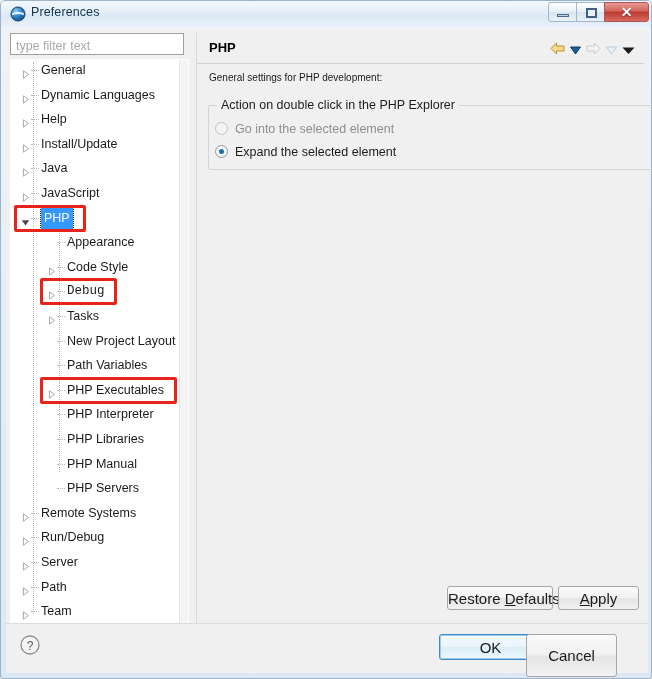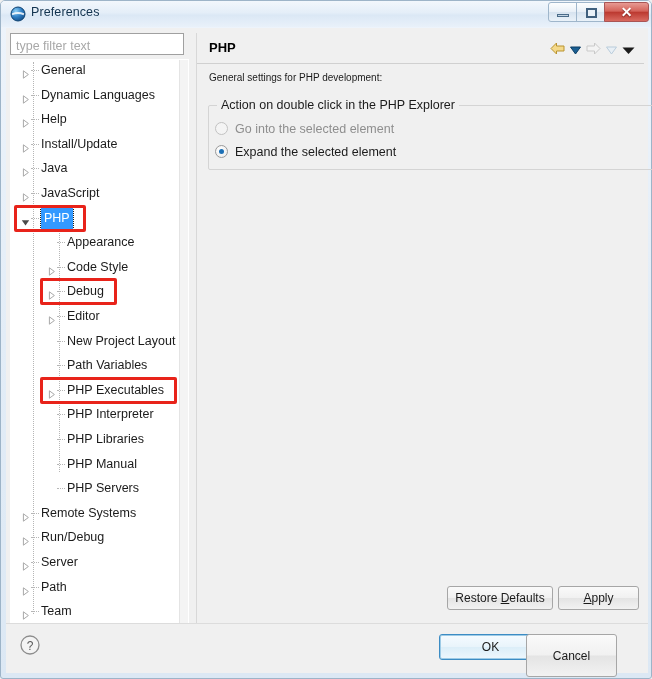--- a/index.html
+++ b/index.html
@@ -278,21 +278,21 @@
     background: #1b6fb5;
   }
 
   
   .btn {
     position: absolute;
     box-sizing: border-box;
     border: 1px solid #a6a6a6;
     border-radius: 3px;
     background: linear-gradient(to bottom, #fafafa 0%, #f1f1f1 48%, #e4e4e4 52%, #f2f2f2 100%);
-    font-size: 12px;
+    font-size: 15px;
     font-family: "Liberation Sans", sans-serif;
     color: #1b1b1b;
     text-align: center;
     cursor: default;
     padding: 0;
     white-space: nowrap;
   }
   .btn.focus {
     border: 1px solid #3c8cc4;
     box-shadow: 0 0 0 1px #9ecbe6 inset;
@@ -421,28 +421,28 @@
                   <path d="M2.4 0.8 L7.4 4.5 L2.4 8.2 Z" fill="none" stroke="#a8a8a8" stroke-width="1"></path>
                 </svg></span>
               <span class="dots" style="left: 46px; width: 8px;"></span>
               <span class="label" style="left: 56px;">Code Style</span>
             </div>
             <div class="tree-row" style="top: 221.4px;">
               <span class="arrow-c" style="left: 36px;"><svg width="9" height="9" viewBox="0 0 9 9">
                   <path d="M2.4 0.8 L7.4 4.5 L2.4 8.2 Z" fill="none" stroke="#a8a8a8" stroke-width="1"></path>
                 </svg></span>
               <span class="dots" style="left: 46px; width: 8px;"></span>
-              <span class="label" style="left: 56px;">Debug</span>
+              <span class="label" style="left: 56px; font-family: Liberation Mono, monospace;">Debug</span>
             </div>
             <div class="tree-row" style="top: 246px;">
               <span class="arrow-c" style="left: 36px;"><svg width="9" height="9" viewBox="0 0 9 9">
                   <path d="M2.4 0.8 L7.4 4.5 L2.4 8.2 Z" fill="none" stroke="#a8a8a8" stroke-width="1"></path>
                 </svg></span>
               <span class="dots" style="left: 46px; width: 8px;"></span>
-              <span class="label" style="left: 56px;">Editor</span>
+              <span class="label" style="left: 56px;">Tasks</span>
             </div>
             <div class="tree-row" style="top: 270.6px;">
               <span class="dots" style="left: 46px; width: 8px;"></span>
               <span class="label" style="left: 56px;">New Project Layout</span>
             </div>
             <div class="tree-row" style="top: 295.2px;">
               <span class="dots" style="left: 46px; width: 8px;"></span>
               <span class="label" style="left: 56px;">Path Variables</span>
             </div>
             <div class="tree-row" style="top: 319.8px;">

